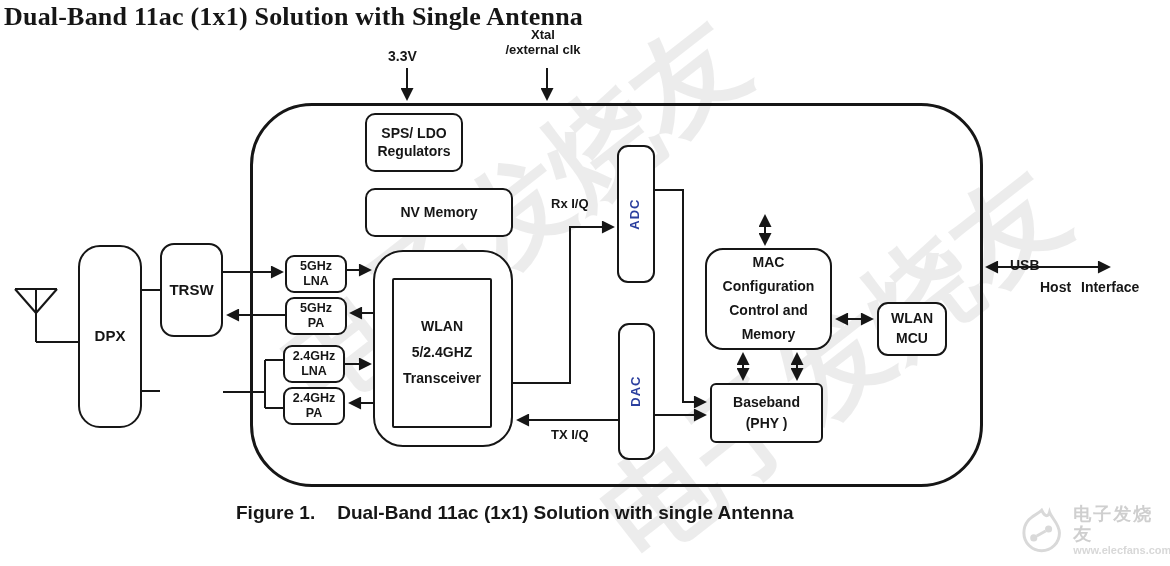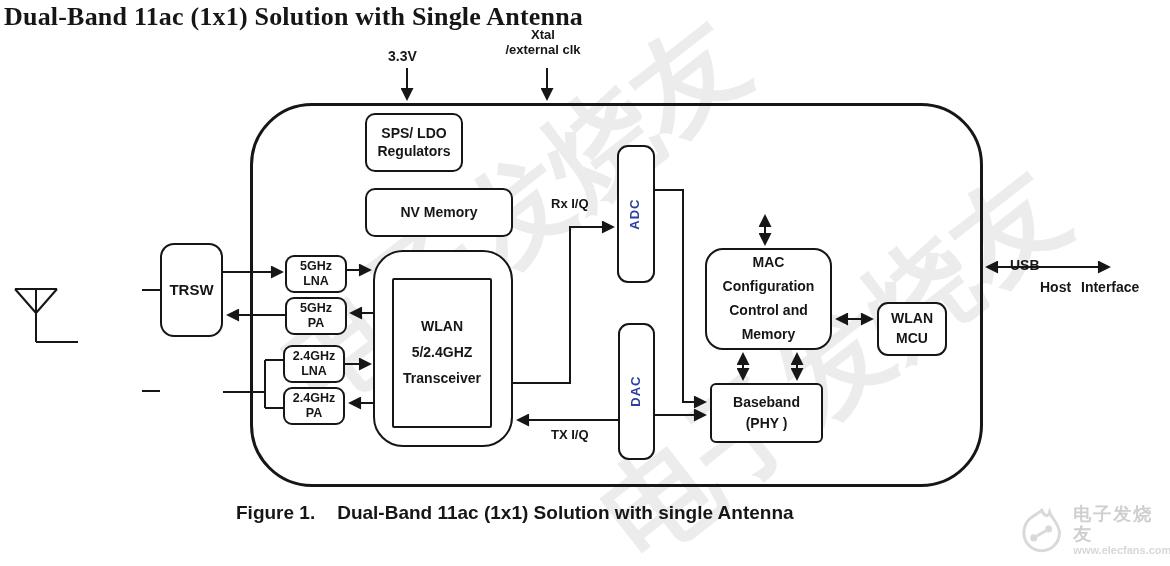--- a/index.html
+++ b/index.html
@@ -52,20 +52,23 @@
   <div class="lbl title" style="left:4px;top:2px;">Dual-Band 11ac (1x1) Solution with Single Antenna</div>
 
   <div class="lbl" style="left:388px;top:48px;font-size:14px;">3.3V</div>
   <div class="abs" style="left:488px;top:28px;width:110px;text-align:center;font-weight:bold;font-size:13px;line-height:1.15;">
     <div>Xtal</div>
     <div>/external clk</div>
   </div>
 
   <div class="chip" style="left:250px;top:103px;width:733px;height:384px;"></div>
 
+  <div class="box" style="left:78px;top:245px;width:64px;height:183px;border-radius:22px;font-size:15px;">
+    <span>DPX</span>
+  </div>
   <div class="box" style="left:160px;top:243px;width:63px;height:94px;border-radius:14px;font-size:15px;text-align:center;">
     <span>TRSW</span>
   </div>
 
   <div class="box" style="left:285px;top:255px;width:62px;height:38px;border-radius:9px;font-size:12.5px;line-height:1.2;">
     <span>5GHz</span>
     <span>LNA</span>
   </div>
   <div class="box" style="left:285px;top:297px;width:62px;height:38px;border-radius:9px;font-size:12.5px;line-height:1.2;">
     <span>5GHz</span>

